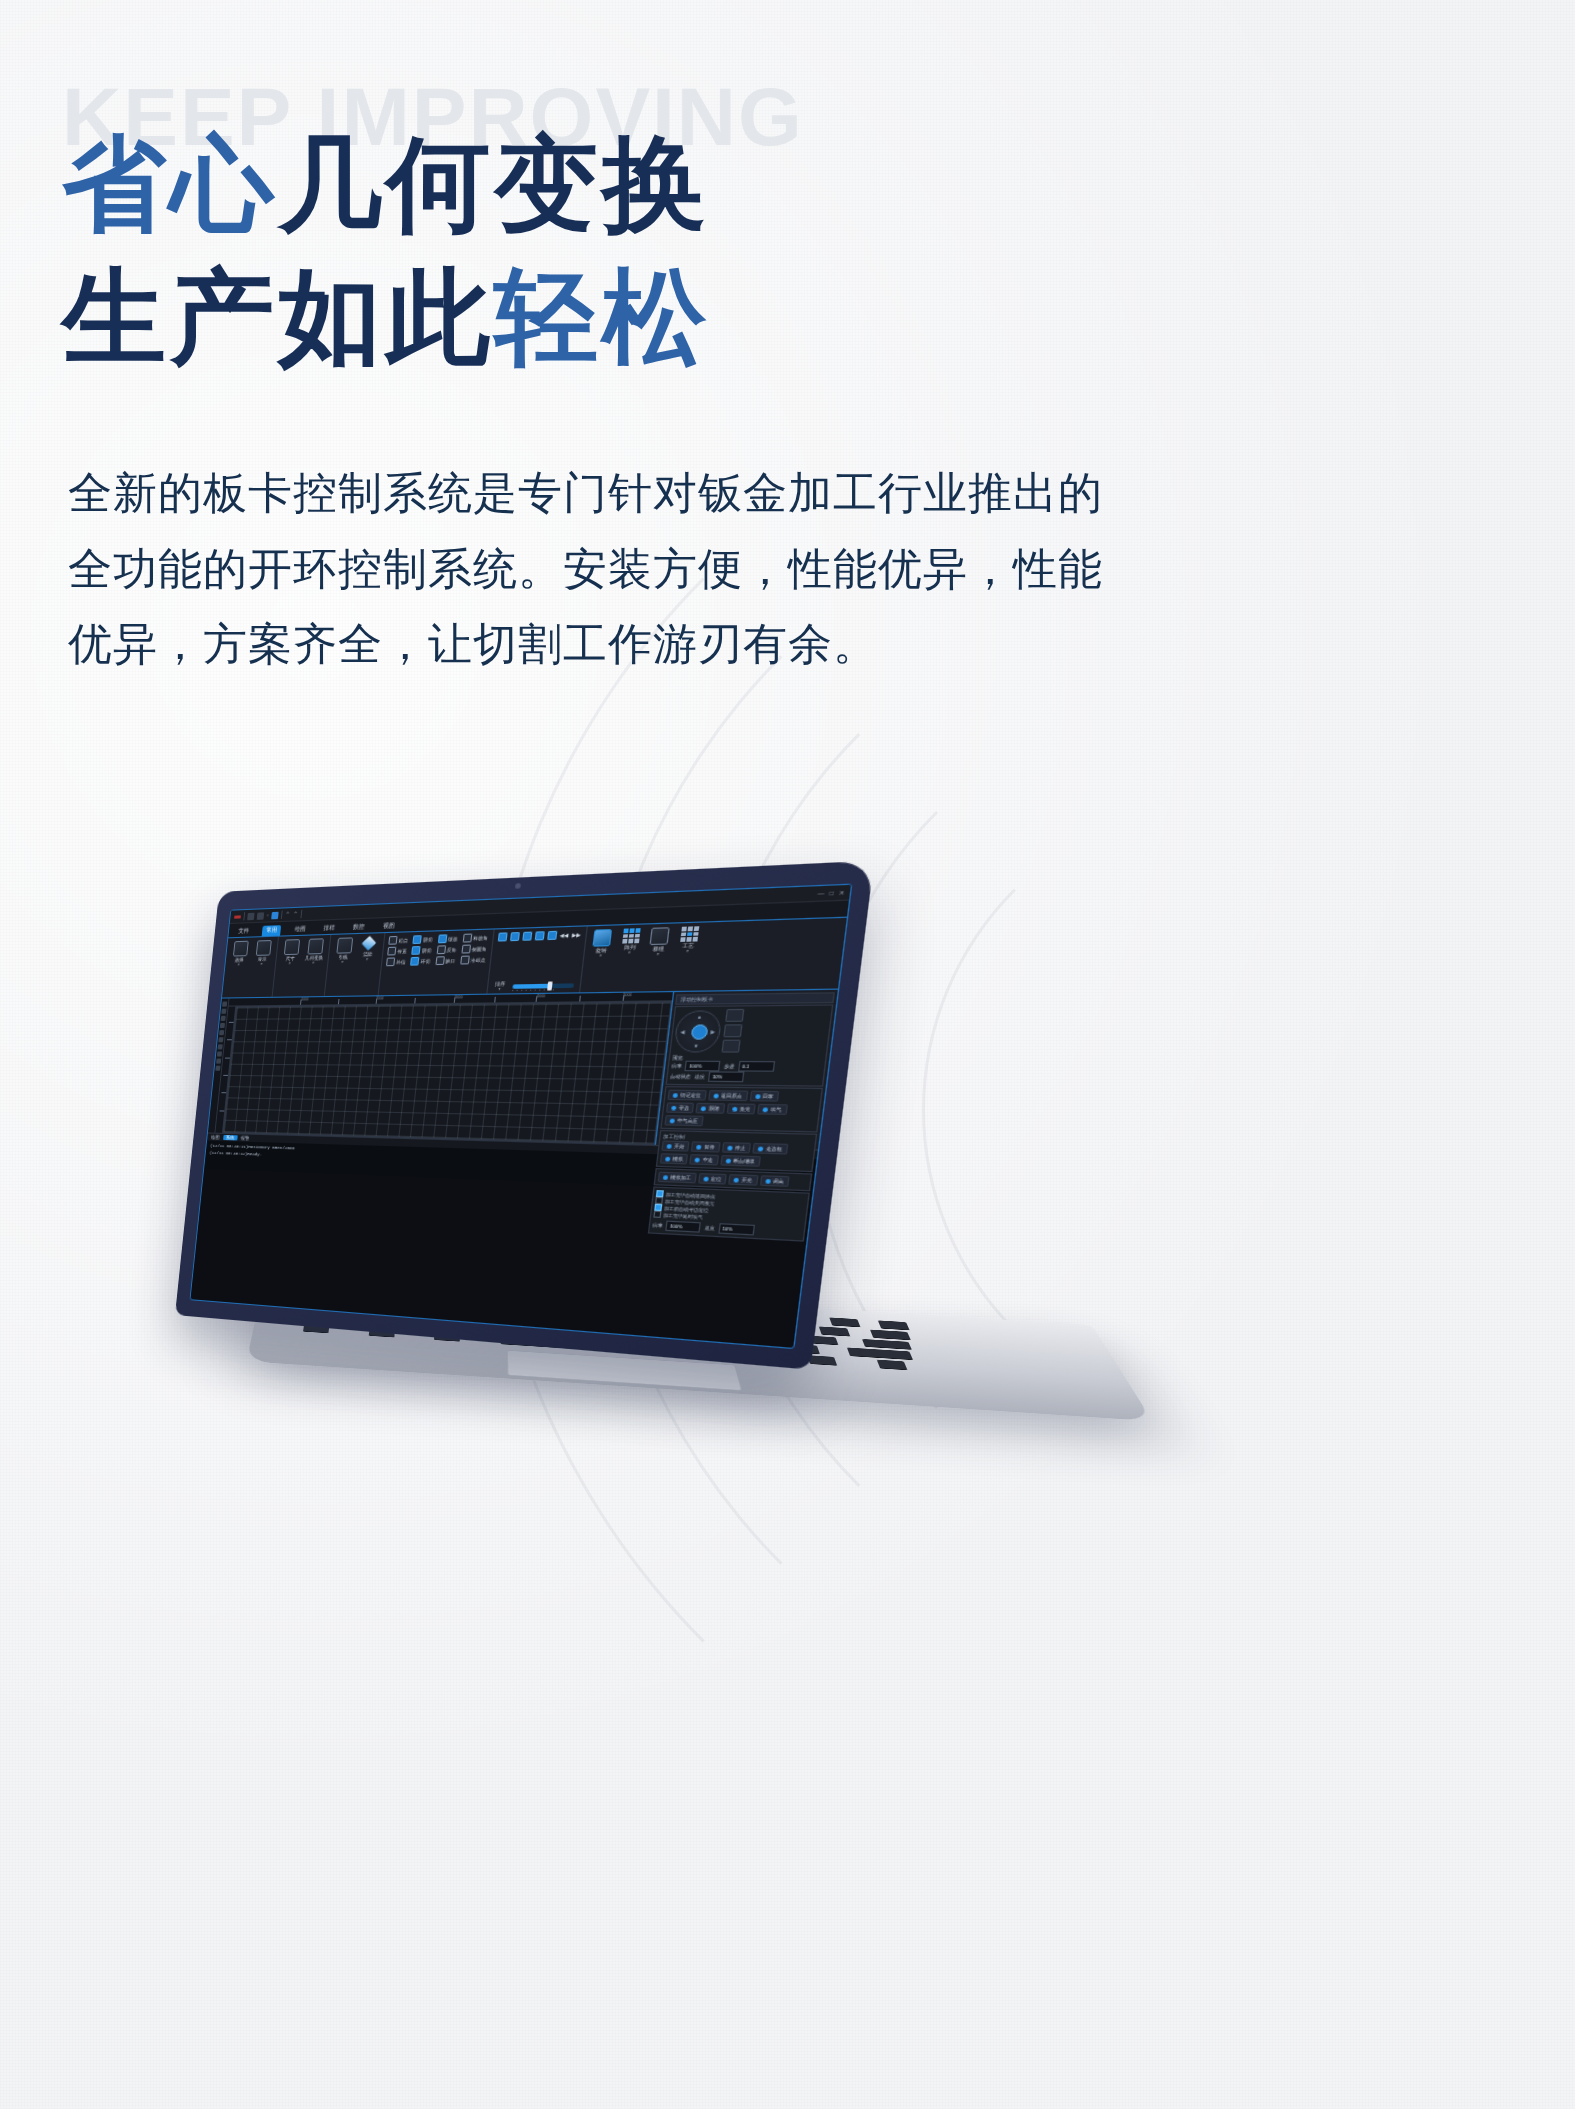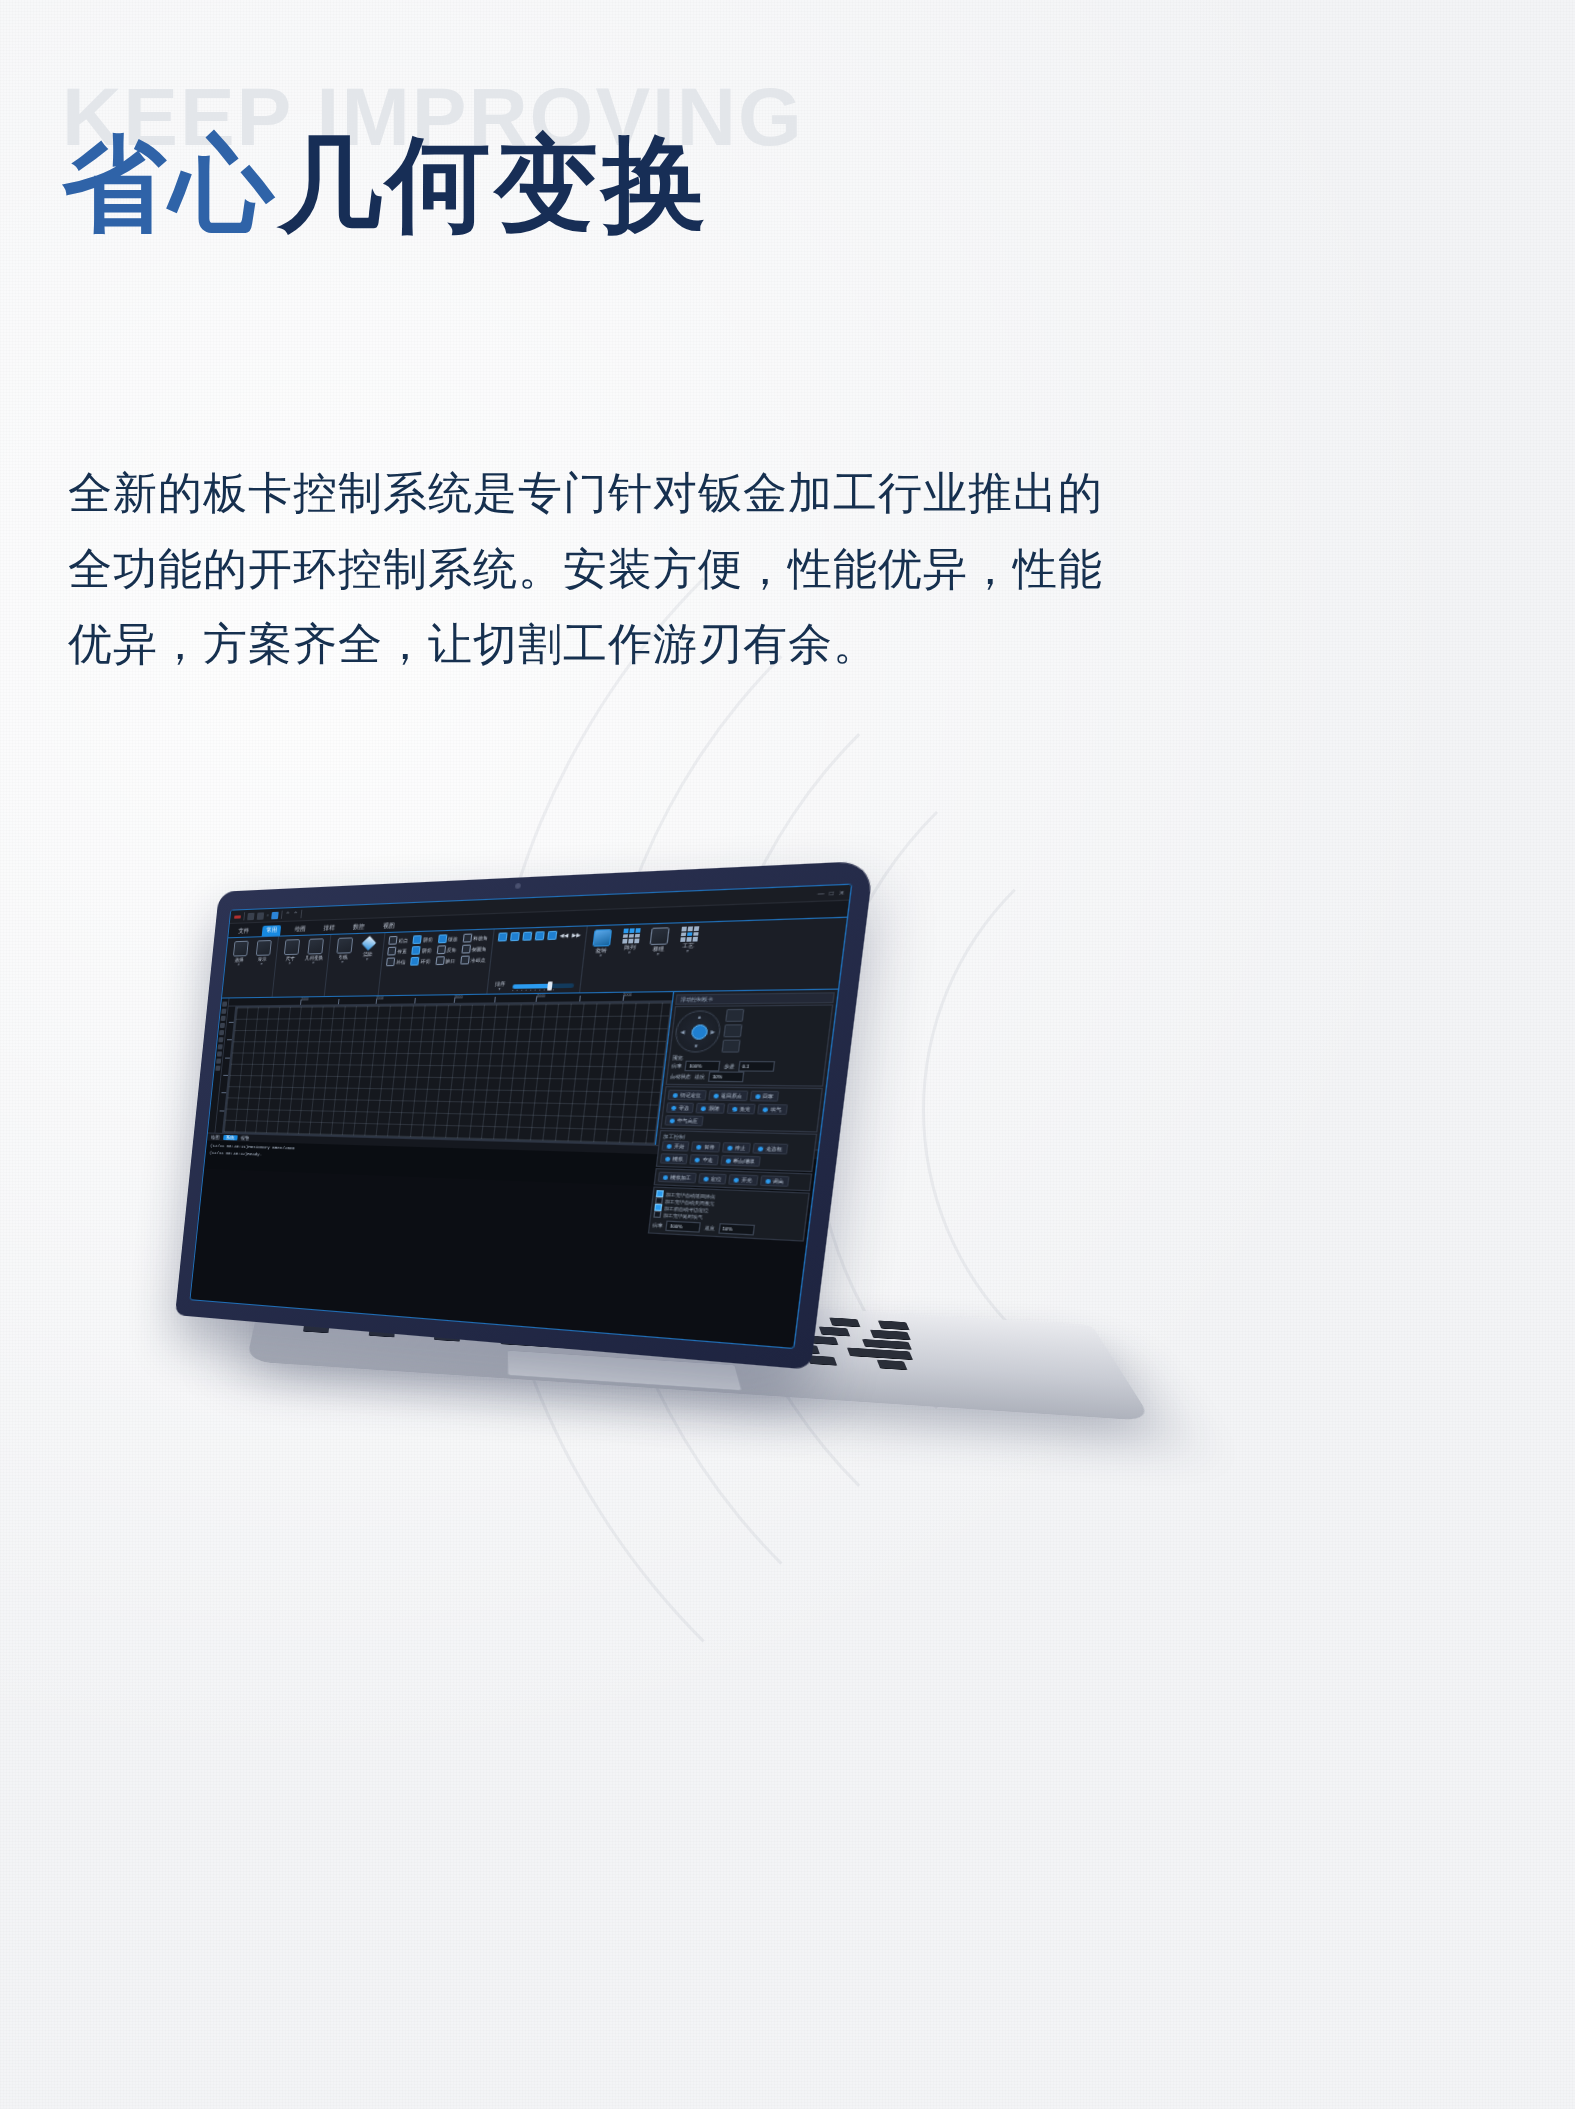--- a/index.html
+++ b/index.html
@@ -184,20 +184,21 @@
   <span style="width:1280px;height:1280px;"></span>
   <span style="width:1060px;height:1060px;"></span>
   <span style="width:840px;height:840px;"></span>
   <span style="width:620px;height:620px;"></span>
 </div>
 
 <div class="watermark">KEEP IMPROVING</div>
 
 <div class="headline">
   <span class="accent">省心</span><span>几何变换</span>
+  <span class="l2"><span>生产如此</span><span class="accent">轻松</span></span>
 </div>
 
 <div class="lede">全新的板卡控制系统是专门针对钣金加工行业推出的全功能的开环控制系统。安装方便，性能优异，性能优异，方案齐全，让切割工作游刃有余。</div>
 
 <div class="laptop">
 
   <div class="base">
     <div class="hinge"></div>
     <div class="ports"></div>
     <div class="keyboard">

